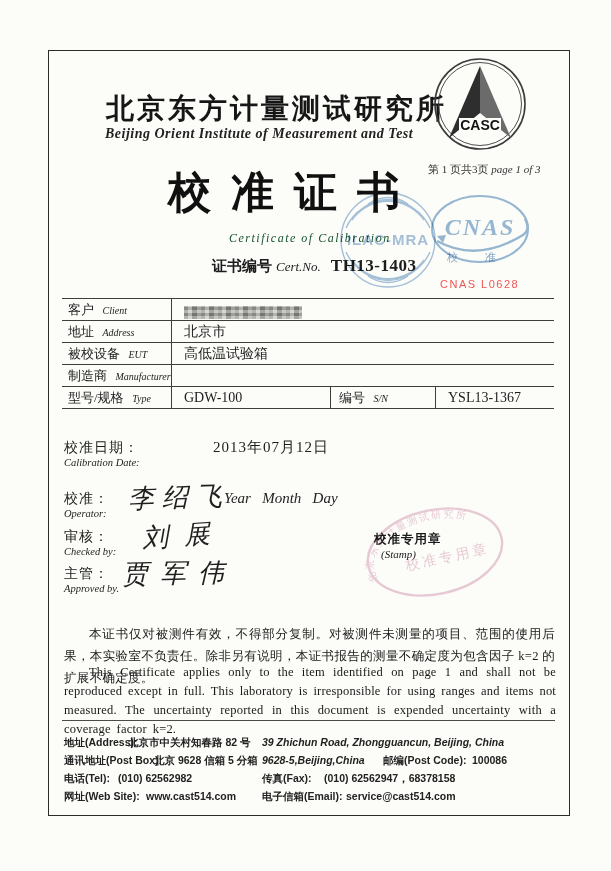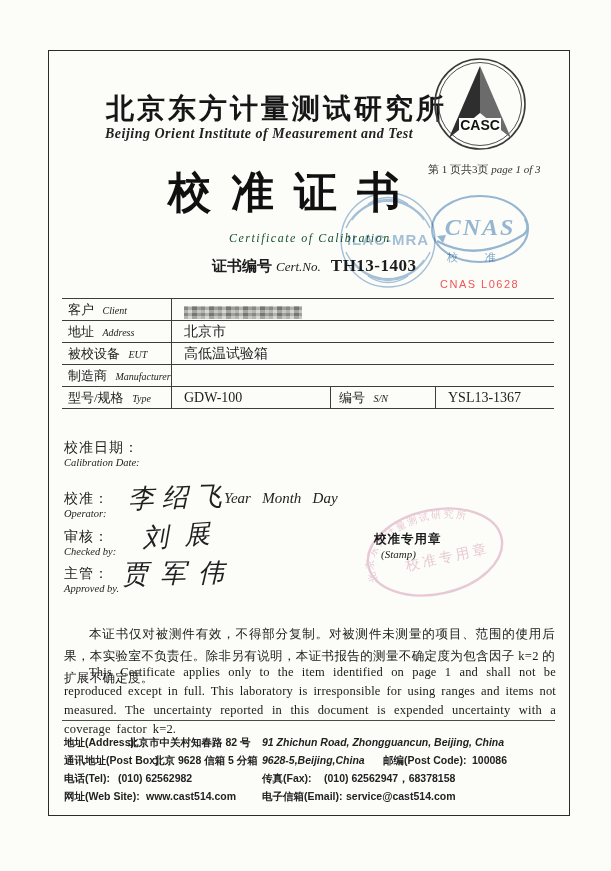--- a/index.html
+++ b/index.html
@@ -170,20 +170,21 @@
       <div class="lblcell2">
         <span class="lbl-cn">编号</span>
         <span class="lbl-en">S/N</span>
       </div>
       <div class="valcell3">YSL13-1367</div>
     </div>
   </div>
 
   <div class="abs fld-cn" style="left:64px;top:439px;">校准日期：</div>
   <div class="abs fld-en" style="left:64px;top:457px;">Calibration Date:</div>
+  <div class="abs date-val" style="left:213px;top:438px;">2013年07月12日</div>
   <div class="abs date-sub" style="left:224px;top:458px;">Year   Month   Day</div>
 
   <div class="abs fld-cn" style="left:64px;top:490px;">校准：</div>
   <div class="abs fld-en" style="left:64px;top:508px;">Operator:</div>
   <div class="abs sig" style="left:128px;top:480px;font-size:26px;letter-spacing:8px;transform:rotate(-2deg);">李绍飞</div>
 
   <div class="abs fld-cn" style="left:64px;top:528px;">审核：</div>
   <div class="abs fld-en" style="left:64px;top:546px;">Checked by:</div>
   <div class="abs sig" style="left:142px;top:518px;font-size:26px;letter-spacing:16px;transform:rotate(-4deg);">刘展</div>
 
@@ -204,21 +205,21 @@
   <div class="abs seal-lbl-cn">校准专用章</div>
   <div class="abs seal-lbl-en">(Stamp)</div>
 
   <div class="abs disc-cn">本证书仅对被测件有效，不得部分复制。对被测件未测量的项目、范围的使用后果，本实验室不负责任。除非另有说明，本证书报告的测量不确定度为包含因子 k=2 的扩展不确定度。</div>
   <div class="abs disc-en">This Certificate applies only to the item identified on page 1 and shall not be reproduced except in full. This laboratory is irresponsible for using ranges and items not measured. The uncertainty reported in this document is expended uncertainty with a coverage factor k=2.</div>
 
   <div class="abs divider"></div>
 
   <div class="abs ft" style="left:64px;top:736px;">地址(Address):</div>
   <div class="abs ft" style="left:128px;top:736px;">北京市中关村知春路 82 号</div>
-  <div class="abs ft it" style="left:262px;top:736px;">91 Zhichun Road, Zhongguancun, Beijing, China</div>
+  <div class="abs ft it" style="left:262px;top:736px;">39 Zhichun Road, Zhongguancun, Beijing, China</div>
 
   <div class="abs ft" style="left:64px;top:754px;">通讯地址(Post Box):</div>
   <div class="abs ft" style="left:154px;top:754px;">北京 9628 信箱 5 分箱</div>
   <div class="abs ft it" style="left:262px;top:754px;">9628-5,Beijing,China</div>
   <div class="abs ft" style="left:383px;top:754px;">邮编(Post Code):</div>
   <div class="abs ft" style="left:472px;top:754px;">100086</div>
 
   <div class="abs ft" style="left:64px;top:772px;">电话(Tel):</div>
   <div class="abs ft" style="left:118px;top:772px;">(010) 62562982</div>
   <div class="abs ft" style="left:262px;top:772px;">传真(Fax):</div>

